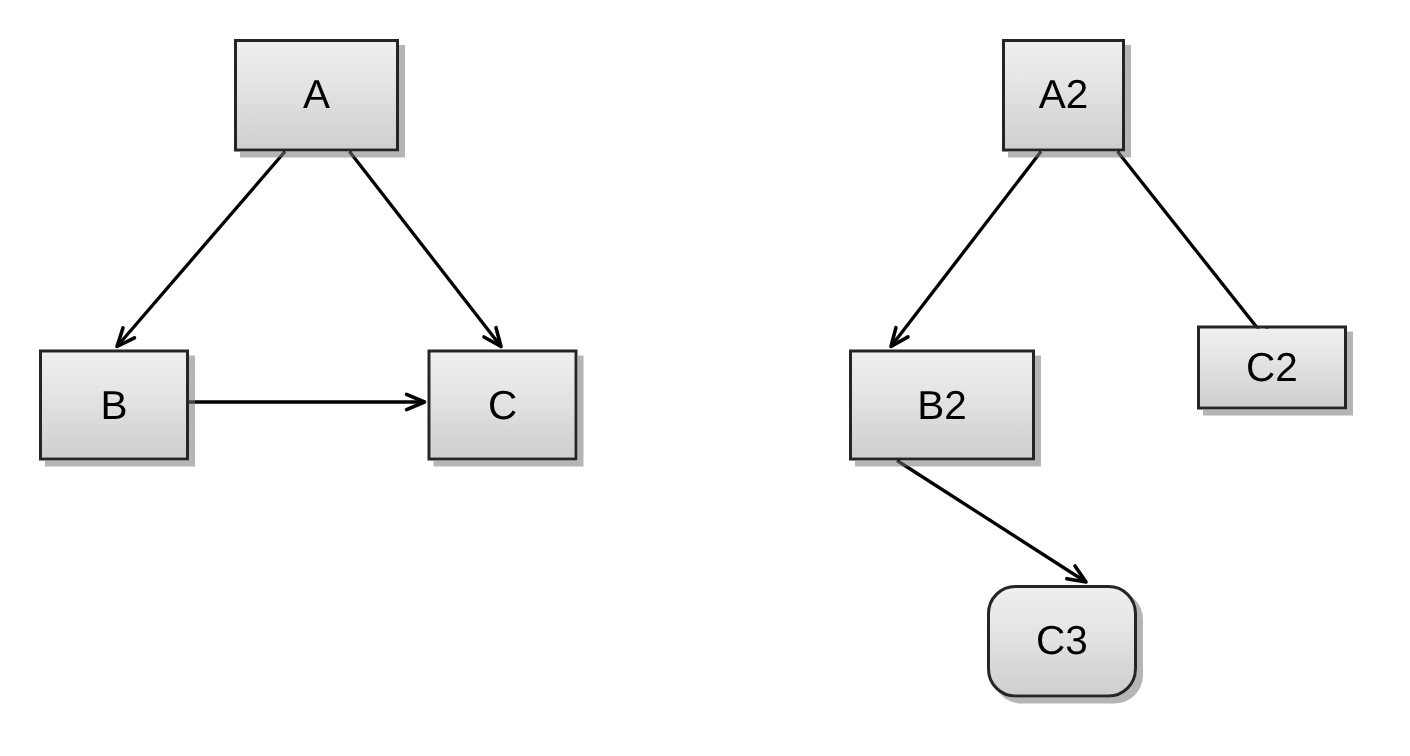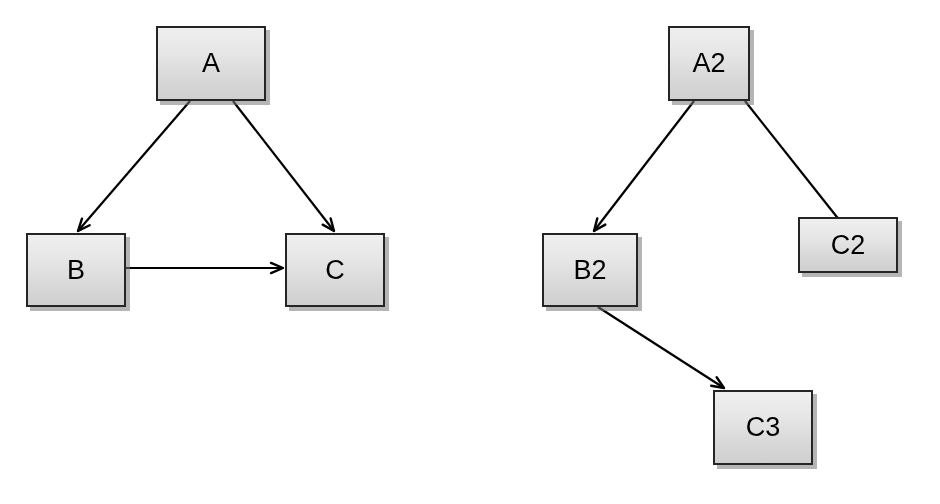--- a/index.html
+++ b/index.html
@@ -76,24 +76,24 @@
       </div>
       <div class="node" style="left: 26px; top: 233px; width: 100px; height: 74px;">
         <span class="node-label">B</span>
       </div>
       <div class="node" style="left: 285px; top: 233px; width: 100px; height: 74px;">
         <span class="node-label">C</span>
       </div>
       <div class="node" style="left: 668px; top: 26px; width: 82px; height: 75px;">
         <span class="node-label">A2</span>
       </div>
-      <div class="node" style="left: 542px; top: 233px; width: 96px; height: 74px;">
+      <div class="node" style="left: 566px; top: 233px; width: 124px; height: 74px;">
         <span class="node-label">B2</span>
       </div>
       <div class="node" style="left: 798px; top: 217px; width: 100px; height: 56px;">
         <span class="node-label">C2</span>
       </div>
-      <div class="node" style="left: 713px; top: 390px; width: 100px; height: 75px;">
+      <div class="node" style="left: 658px; top: 390px; width: 100px; height: 75px; border-radius: 19px;">
         <span class="node-label">C3</span>
       </div>
     </div>
 
 </div>
 
 </body></html>

